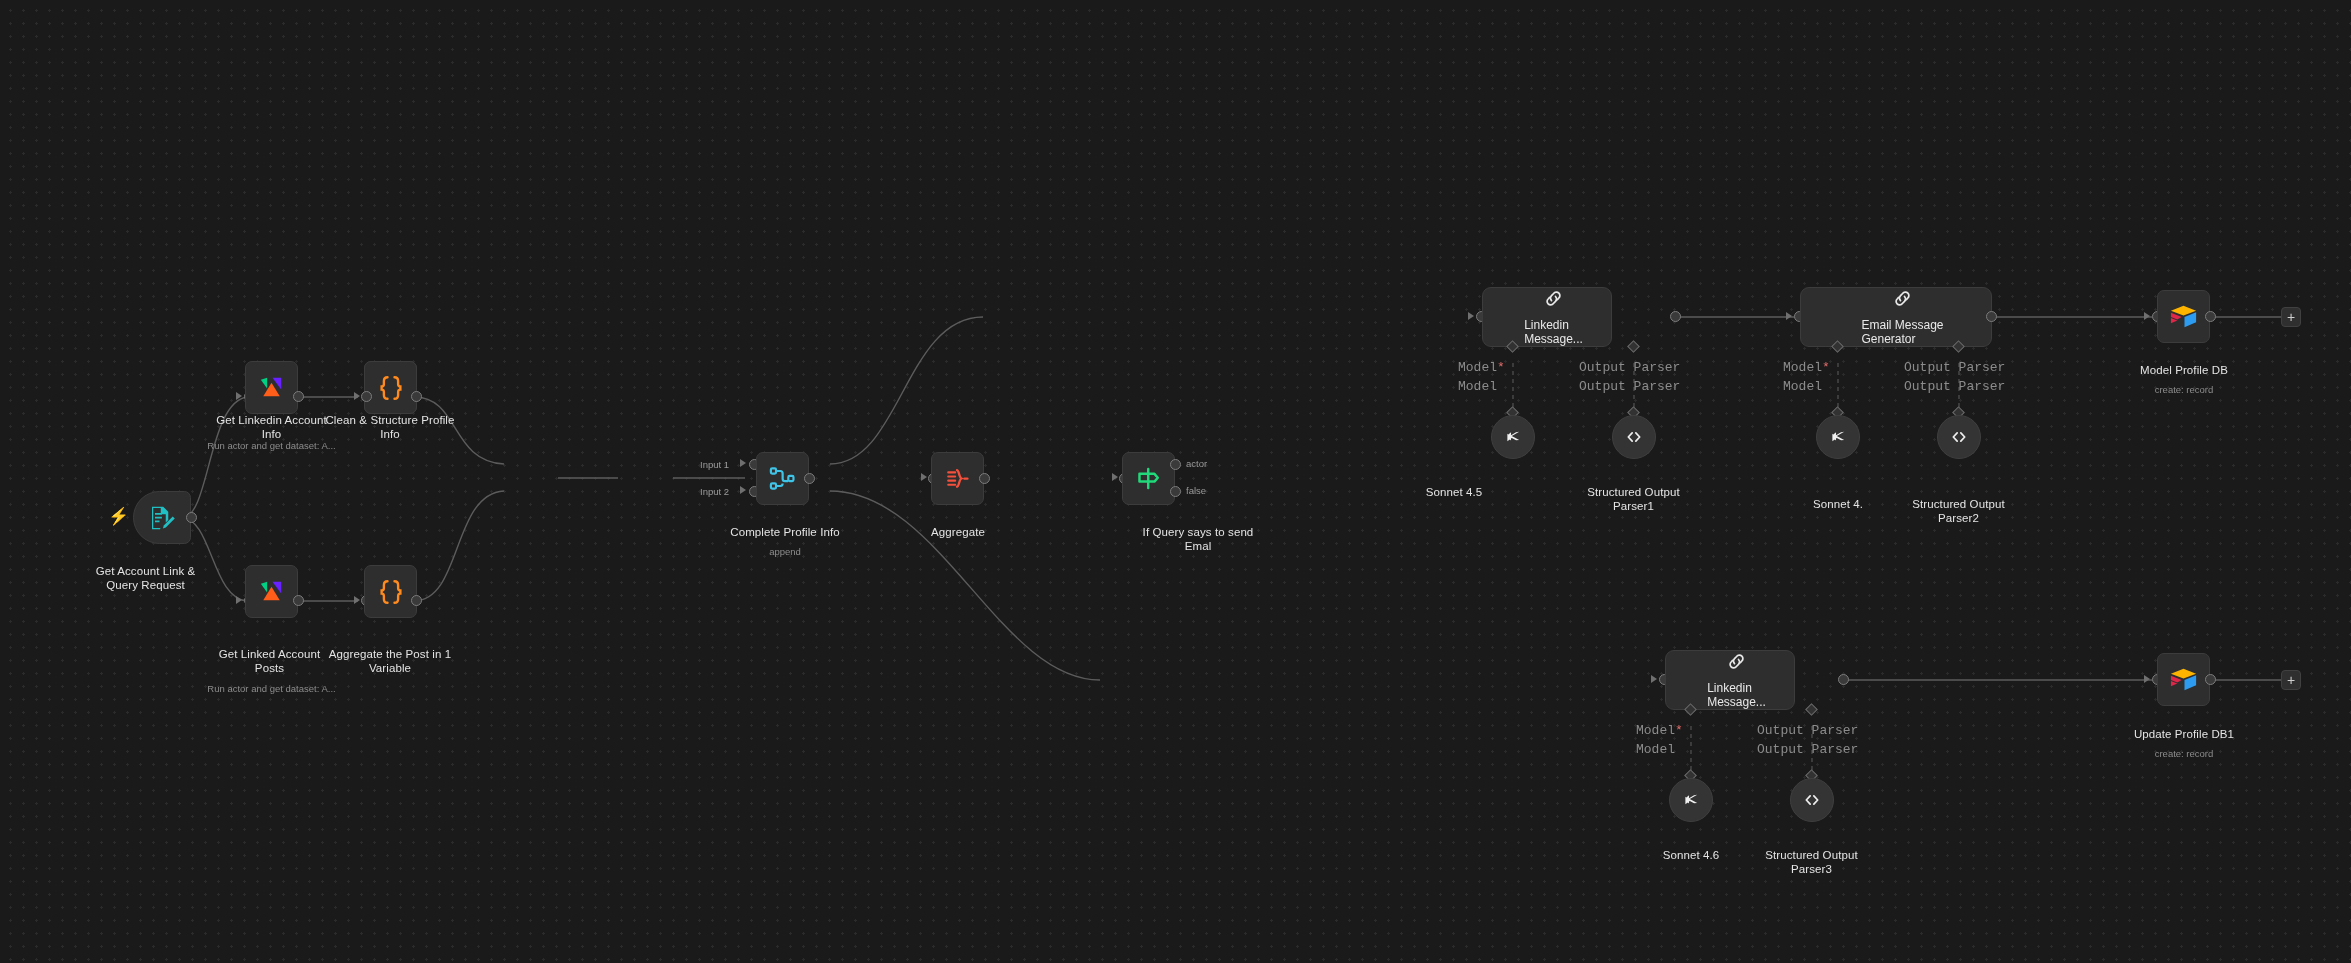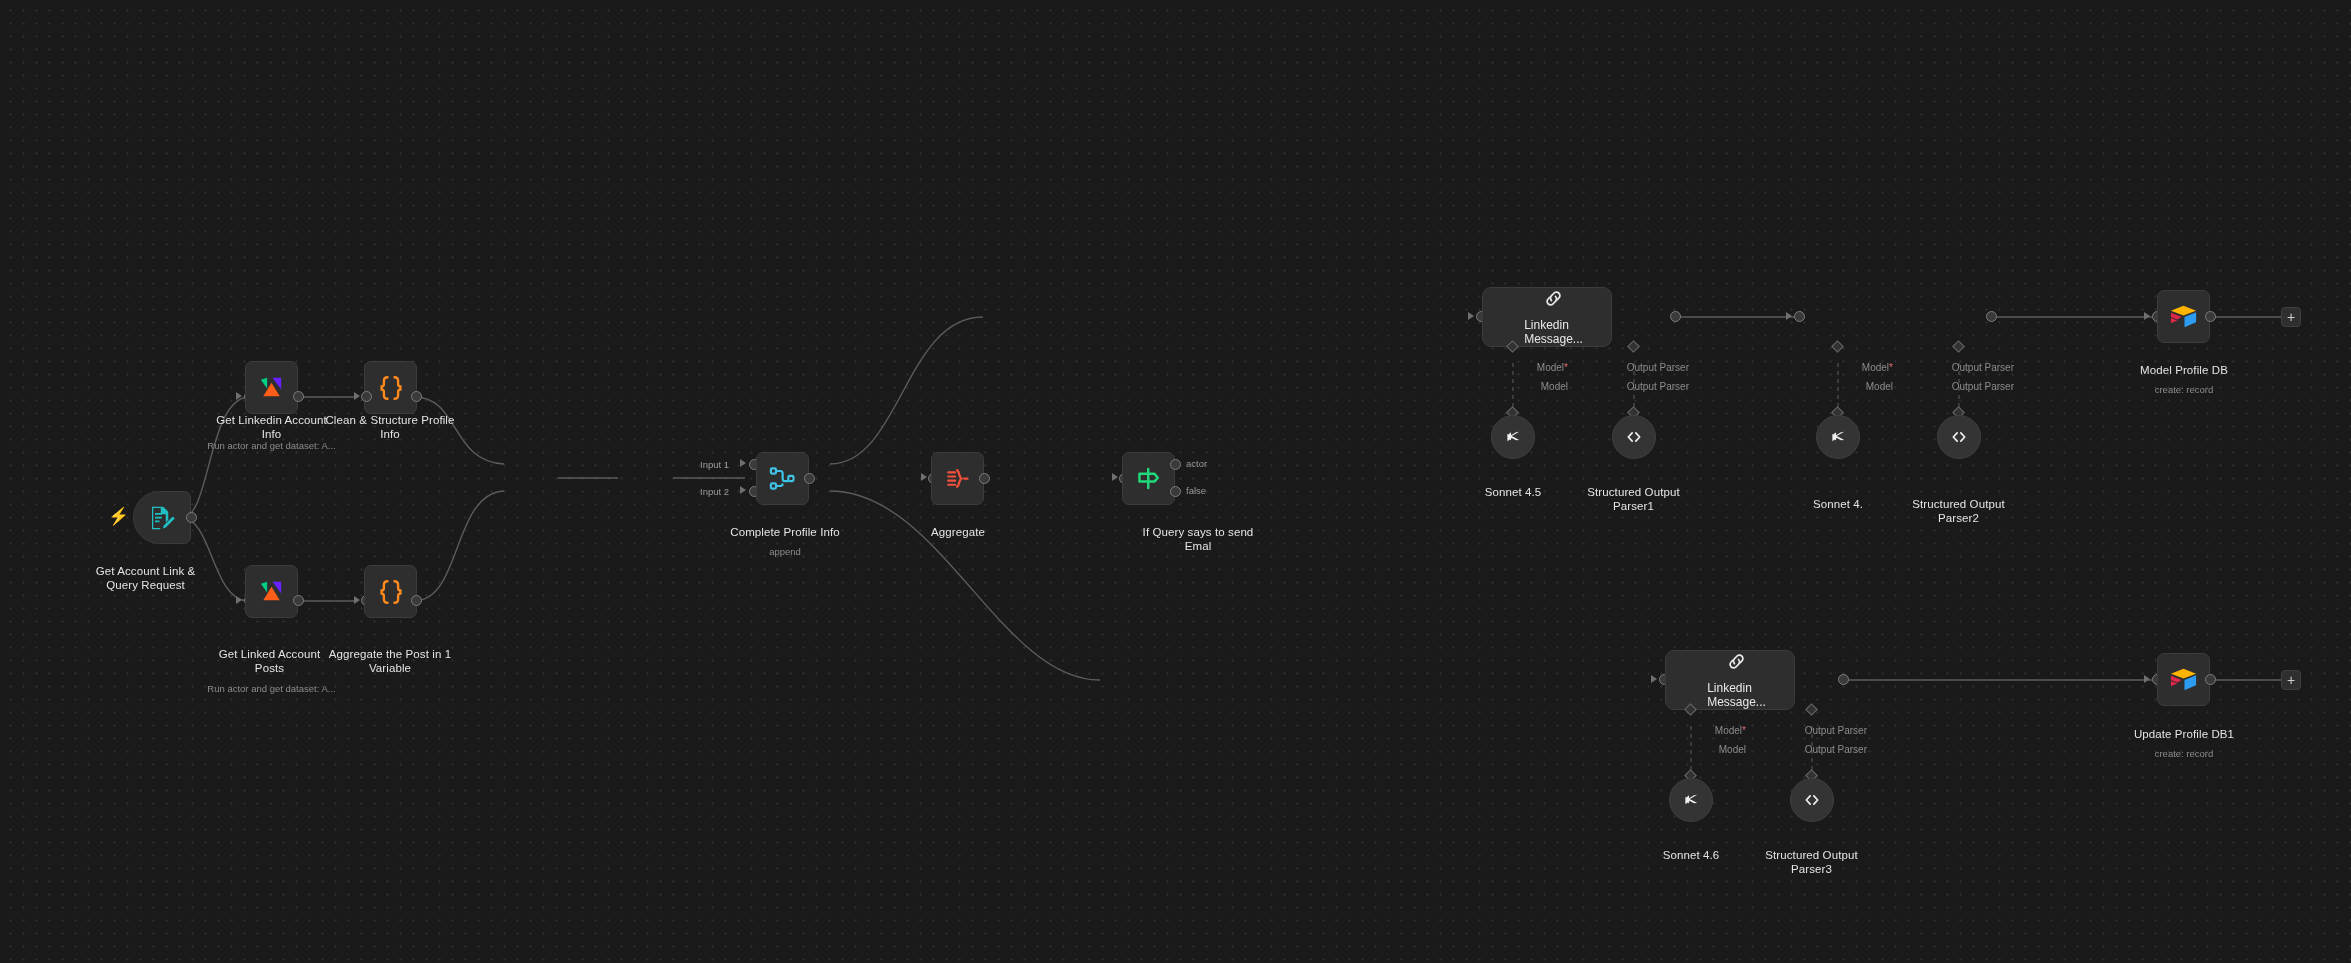--- a/index.html
+++ b/index.html
@@ -103,24 +103,25 @@
     border: 1px solid #404040;
     border-radius: 4px;
     color: #cfcfcf;
     font-size: 14px;
     line-height: 18px;
     text-align: center;
   }
   .slot-label {
     position: absolute;
     color: #8c8c8c;
-    font-size: 10px;
+    font-size: 13px;
     line-height: 12px;
     white-space: nowrap;
-    text-align: right;
+    text-align: left;
+    font-family: Liberation Mono, monospace;
   }
   .slot-label .req { color: #e06c6c; }
   .edge-label {
     position: absolute;
     color: #9a9a9a;
     font-size: 9.5px;
     white-space: nowrap;
   }
   .io-label {
     position: absolute;
@@ -323,26 +324,34 @@
       <path d="M18.5 5.5 10 10.2l8.5 4.7-3.6.3-5.8-3.2.1 3.4-3.1-2.6V8.6l3.1-2.6-.1 3.3 5.8-3.2z" fill="#f0f0f0"></path>
       <path d="M5 7.6 10.8 12 5 16.4z" fill="#f0f0f0"></path>
     </svg>
   </div>
   <div class="node circle" style="left:1612px; top:415px;">
     <svg class="ic" width="22" height="22" viewBox="0 0 24 24">
       <path d="M10 7.5 5.8 12 10 16.5" fill="none" stroke="#ededed" stroke-width="1.9" stroke-linecap="round" stroke-linejoin="round"></path>
       <path d="M14 7.5 18.2 12 14 16.5" fill="none" stroke="#ededed" stroke-width="1.9" stroke-linecap="round" stroke-linejoin="round"></path>
     </svg>
   </div>
-  <div class="nlabel" style="left:1453px; top:486px; width:120px;">Sonnet 4.5</div>
+  <div class="nlabel" style="left:1394px; top:486px; width:120px;">Sonnet 4.5</div>
   <div class="nlabel" style="left:1570px; top:486px; width:127px;">Structured Output
 Parser1</div>
 
   <div class="arrow" style="left:1786px; top:312px;"></div>
   <div class="port" style="left:1794px; top:311px;"></div>
+  <div class="node chain" style="left:1800px; top:287px; width:192px;">
+    <svg class="ic" width="27" height="27" viewBox="0 0 24 24">
+      <path d="M9.7 14.3a4 4 0 0 1 0-5.6l2.4-2.4a4 4 0 1 1 5.6 5.6l-1.3 1.3" fill="none" stroke="#e8e8e8" stroke-width="2" stroke-linecap="round"></path>
+      <path d="M14.3 9.7a4 4 0 0 1 0 5.6l-2.4 2.4a4 4 0 1 1-5.6-5.6l1.3-1.3" fill="none" stroke="#e8e8e8" stroke-width="2" stroke-linecap="round"></path>
+    </svg>
+    <span class="chain-title">Email Message
+Generator</span>
+  </div>
   <div class="port" style="left:1986px; top:311px;"></div>
   <div class="diamond" style="left:1833px; top:342px;"></div>
   <div class="diamond" style="left:1954px; top:342px;"></div>
   <div class="slot-label" style="left:1783px; top:362px; width:110px;"><span>Model</span><span class="req">*</span></div>
   <div class="slot-label" style="left:1783px; top:381px; width:110px;">Model</div>
   <div class="slot-label" style="left:1904px; top:362px; width:110px;">Output Parser</div>
   <div class="slot-label" style="left:1904px; top:381px; width:110px;">Output Parser</div>
   <div class="diamond" style="left:1833px; top:408px;"></div>
   <div class="diamond" style="left:1954px; top:408px;"></div>
   <div class="node circle" style="left:1816px; top:415px;">

